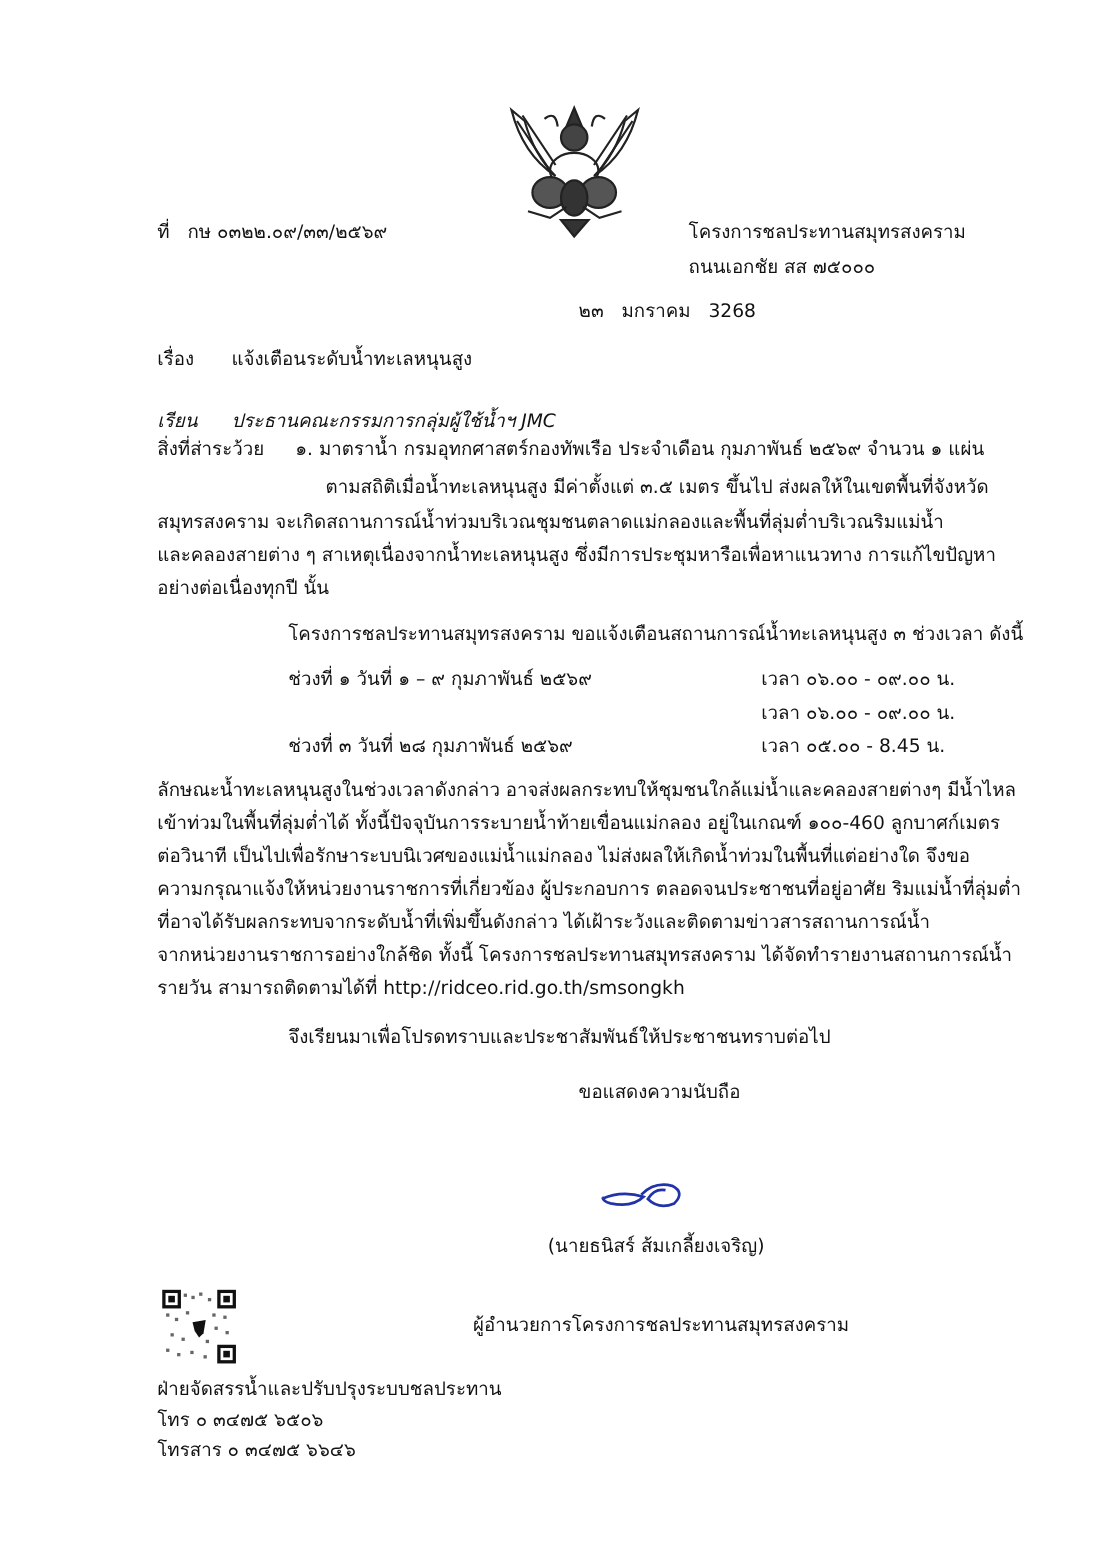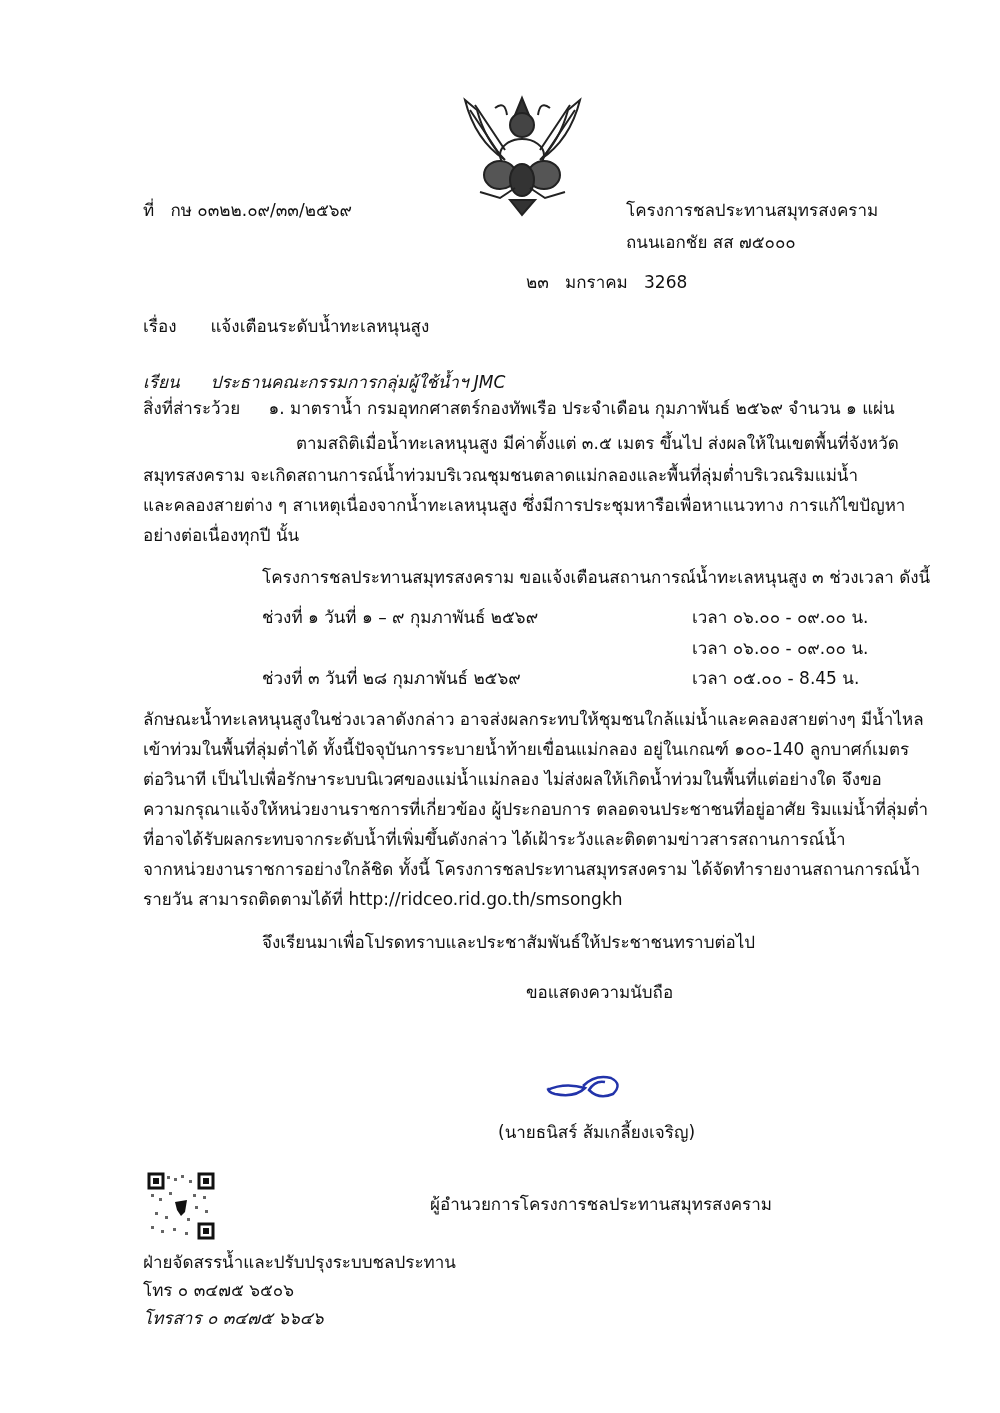--- a/index.html
+++ b/index.html
@@ -81,21 +81,21 @@
     <span class="t">เวลา ๐๖.๐๐ - ๐๙.๐๐ น.</span>
   </div>
   <div class="period-row" style="top:664px;">
     <span>ช่วงที่ ๓ วันที่ ๒๘ กุมภาพันธ์ ๒๕๖๙</span>
     <span class="t">เวลา ๐๕.๐๐ - 8.45 น.</span>
   </div>
 </div>
 
 <div>
   <div class="line" style="top:704px;">ลักษณะน้ำทะเลหนุนสูงในช่วงเวลาดังกล่าว อาจส่งผลกระทบให้ชุมชนใกล้แม่น้ำและคลองสายต่างๆ มีน้ำไหล</div>
-  <div class="line" style="top:734px;">เข้าท่วมในพื้นที่ลุ่มต่ำได้ ทั้งนี้ปัจจุบันการระบายน้ำท้ายเขื่อนแม่กลอง อยู่ในเกณฑ์ ๑๐๐-140 ลูกบาศก์เมตร</div>
+  <div class="line" style="top:734px;">เข้าท่วมในพื้นที่ลุ่มต่ำได้ ทั้งนี้ปัจจุบันการระบายน้ำท้ายเขื่อนแม่กลอง อยู่ในเกณฑ์ ๑๐๐-460 ลูกบาศก์เมตร</div>
   <div class="line" style="top:764px;">ต่อวินาที เป็นไปเพื่อรักษาระบบนิเวศของแม่น้ำแม่กลอง ไม่ส่งผลให้เกิดน้ำท่วมในพื้นที่แต่อย่างใด จึงขอ</div>
   <div class="line" style="top:794px;">ความกรุณาแจ้งให้หน่วยงานราชการที่เกี่ยวข้อง ผู้ประกอบการ ตลอดจนประชาชนที่อยู่อาศัย ริมแม่น้ำที่ลุ่มต่ำ</div>
   <div class="line" style="top:824px;">ที่อาจได้รับผลกระทบจากระดับน้ำที่เพิ่มขึ้นดังกล่าว ได้เฝ้าระวังและติดตามข่าวสารสถานการณ์น้ำ</div>
   <div class="line" style="top:854px;">จากหน่วยงานราชการอย่างใกล้ชิด ทั้งนี้ โครงการชลประทานสมุทรสงคราม ได้จัดทำรายงานสถานการณ์น้ำ</div>
   <div class="line" style="top:884px;">รายวัน สามารถติดตามได้ที่ http://ridceo.rid.go.th/smsongkh</div>
 </div>
 
 <div class="abs" style="left:262px; top:928px;">จึงเรียนมาเพื่อโปรดทราบและประชาสัมพันธ์ให้ประชาชนทราบต่อไป</div>
 <div class="abs" style="left:526px; top:978px;">ขอแสดงความนับถือ</div>
 
@@ -132,13 +132,13 @@
       <rect x="26" y="56" width="3" height="3"></rect>
       <rect x="38" y="60" width="3" height="3"></rect>
     <rect x="58" y="38" width="3" height="3"></rect>
       <rect x="48" y="34" width="3" height="3"></rect>
   </g>
   <path d="M28 30 L40 28 L38 40 L34 44 L30 38 Z" fill="#111"></path>
 </svg>
 
 <div class="abs" style="left:143px; top:1248px;">ฝ่ายจัดสรรน้ำและปรับปรุงระบบชลประทาน</div>
 <div class="abs" style="left:143px; top:1276px;">โทร  ๐ ๓๔๗๕ ๖๕๐๖</div>
-<div class="abs" style="left:143px; top:1304px;font-style:italic;">โทรสาร  ๐ ๓๔๗๕ ๖๖๔๖</div>
+<div class="abs" style="left:143px; top:1304px;">โทรสาร  ๐ ๓๔๗๕ ๖๖๔๖</div>
 
 </body></html>

